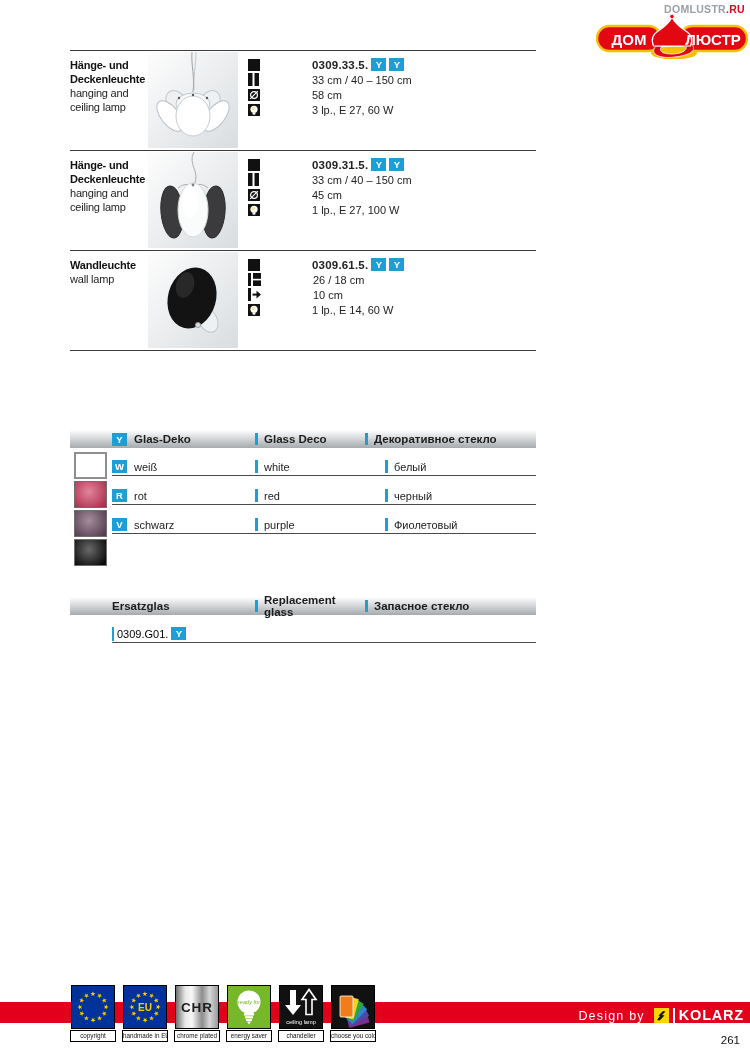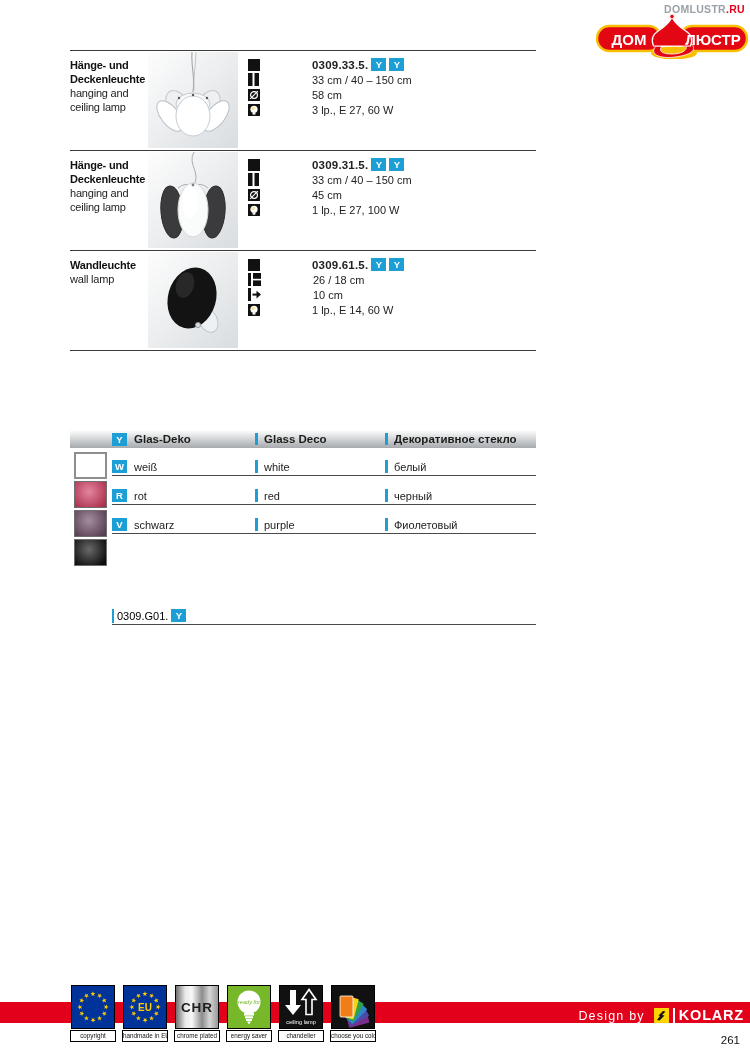--- a/index.html
+++ b/index.html
@@ -24,21 +24,21 @@
   .spec-line .txt{margin-left:5px;white-space:nowrap;padding-left:47px;}
   .spec-line .art{font-weight:bold;font-size:11.5px;letter-spacing:.2px;}
   .ybadge{display:inline-block;min-width:13px;height:13px;line-height:13px;margin-left:3px;background:#1d9fd6;color:#fff;
           font-size:9.5px;font-weight:bold;text-align:center;padding:0 1px;}
   .spec-icon{flex:0 0 auto;display:inline-flex;}
 
   
   .glass{position:absolute;left:70px;top:430px;width:466px;}
   .band{height:18px;background:linear-gradient(#ffffff,#a6aaae);display:flex;align-items:center;font-size:11.5px;font-weight:bold;color:#1c1c1c;}
   .band .c1{width:143px;margin-left:42px;display:flex;align-items:center;}
-  .band .c2{width:130px;display:flex;align-items:center;}
+  .band .c2{width:110px;display:flex;align-items:center;}
   .band .c3{flex:1;display:flex;align-items:center;}
   .vsep{display:inline-block;width:3px;height:12px;background:#1d9fd6;margin-right:6px;flex:0 0 auto;}
   .g-rows{margin-top:3px;}
   .g-row{position:relative;height:29px;}
   .swatch{position:absolute;left:4px;top:1px;width:31px;height:25px;border:1px solid #6e6e6e;}
   .swatch.white{border:2px solid #8e8e8e;width:29px;height:23px;}
   .swatch:not(.white)::after{content:'';position:absolute;inset:0;background:radial-gradient(circle at 45% 38%,rgba(255,255,255,.38),rgba(0,0,0,.18) 88%);}
   .row-line{position:absolute;left:42px;right:0;bottom:4px;height:19px;border-bottom:1px solid #4a4a4a;display:flex;align-items:flex-end;font-size:11px;color:#222;}
   .row-line .c1{width:143px;display:flex;align-items:center;padding-bottom:2px;}
   .row-line .c1 .ybadge{margin-left:0;margin-right:7px;}
@@ -368,20 +368,33 @@
       </div>
 
       <div class="g-row">
         <span class="swatch" style="background: rgb(13, 13, 13);"></span>
       </div>
 
     </div>
   </div>
 
   <div class="replace">
+    <div class="band">
+      <span class="c1" style="margin-left:42px;">
+          <span>Ersatzglas</span>
+        </span>
+      <span class="c2">
+          <span class="vsep"></span>
+          <span>Replacement glass</span>
+        </span>
+      <span class="c3">
+          <span class="vsep"></span>
+          <span>Запасное стекло</span>
+        </span>
+    </div>
     <div class="e-row">
       <span class="vbar"></span>
       <span>0309.G01.</span>
       <span class="ybadge">Y</span>
     </div>
   </div>
 
   <div class="redbar"></div>
 
   <div class="certs">

